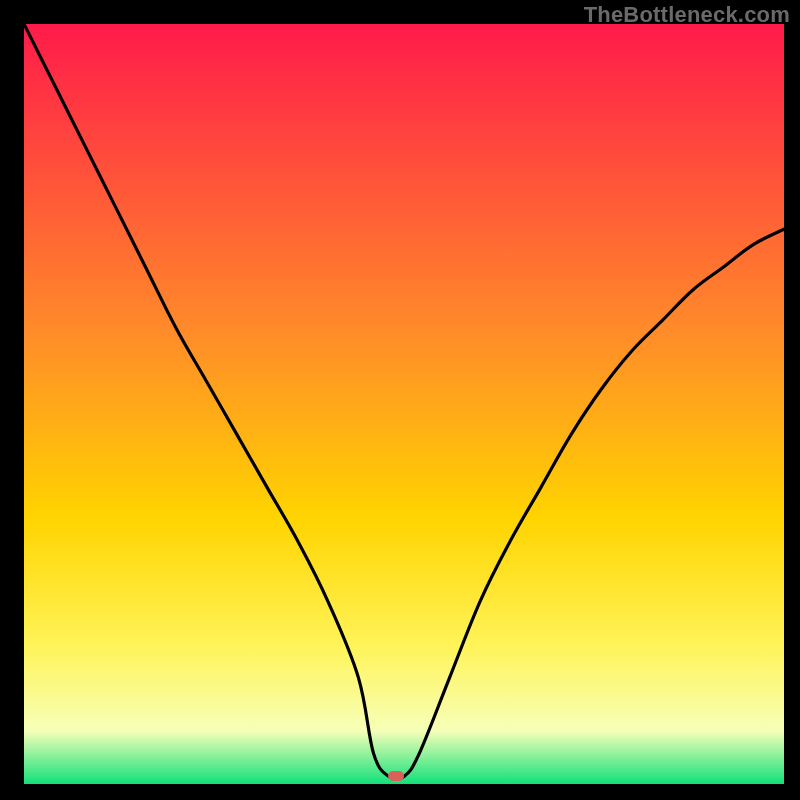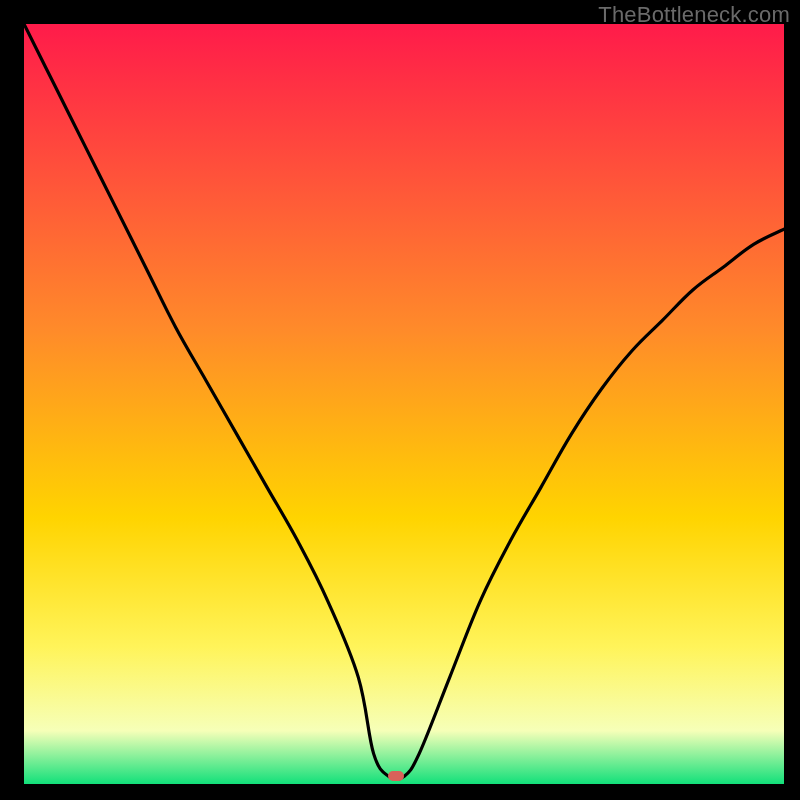--- a/index.html
+++ b/index.html
@@ -13,21 +13,21 @@
     width: 800px;
     height: 800px;
     background: #000;
   }
   .watermark {
     position: absolute;
     top: 2px;
     right: 10px;
     color: #6a6a6a;
     font-size: 22px;
-    font-weight: 400;
+    font-weight: 700;
     letter-spacing: 0.2px;
   }
   .plot {
     position: absolute;
     left: 24px;
     top: 24px;
     width: 760px;
     height: 760px;
   }
   .gradient {

